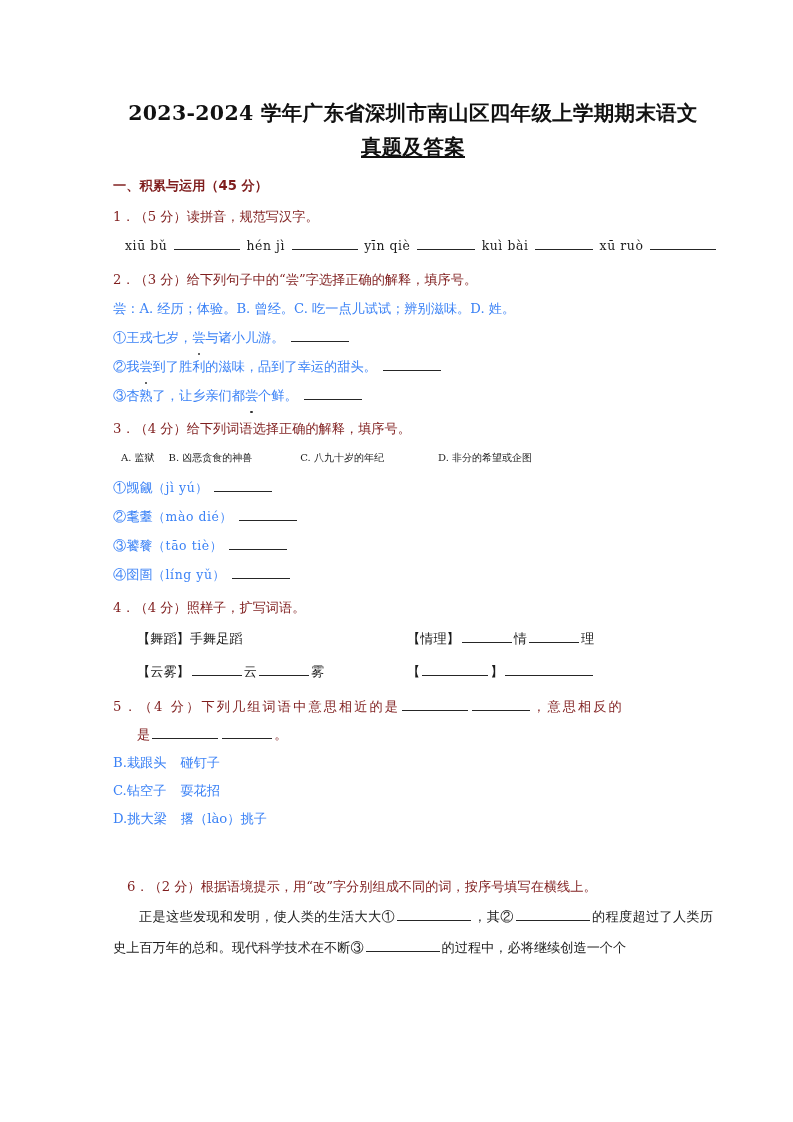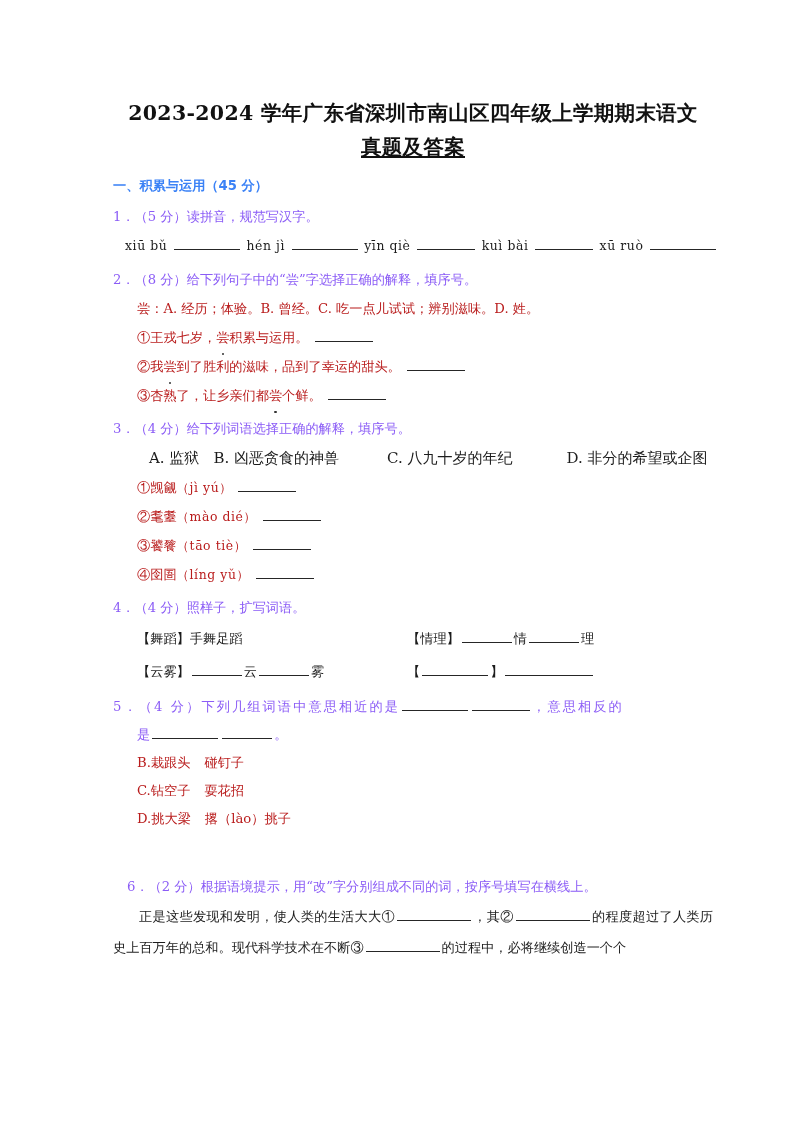--- a/index.html
+++ b/index.html
@@ -44,40 +44,39 @@
   .doc-title .line2 { display: block; text-decoration: underline; }
 
   
   .section-heading {
     font-family: "DejaVu Sans", "Liberation Sans", sans-serif;
     font-weight: bold;
     font-size: 13.2px;
     line-height: 24px;
     margin-top: 10px;
     margin-bottom: 4px;
-    color: #3b82f6;
+    color: #7f1d1d;
   }
 
   
   .q {
     margin-top: 5px;
   }
   .q-stem {
     font-size: 13.2px;
     line-height: 28px;
-    color: #8b5cf6;
+    color: #7f1d1d;
   }
   .q-stem.spaced {
     letter-spacing: 2.1px;
   }
   .q-sub {
     font-size: 13.2px;
     line-height: 29px;
-    margin-left: 24px;
-    color: #b91c1c;
+    color: #3b82f6;
   }
   .q-sub.tight { line-height: 28px; }
   .indent-1 { margin-left: 24px; }
 
   
   .pinyin {
     font-family: "DejaVu Serif", "Liberation Serif", serif;
     font-size: 12.4px;
     letter-spacing: 0.6px;
   }
@@ -112,23 +111,23 @@
     left: 50%;
     bottom: -3px;
     width: 2.2px;
     height: 2.2px;
     margin-left: -1.1px;
     border-radius: 50%;
     background: #333;
   }
 
   .opt-row {
-    font-size: 15px;
+    font-size: 10px;
     line-height: 30px;
-    margin-left: 36px;
+    margin-left: 8px;
   }
   .opt-gap-sm { display: inline-block; width: 14px; }
   .opt-gap-md { display: inline-block; width: 48px; }
   .opt-gap-lg { display: inline-block; width: 54px; }
 
   .two-col {
     margin-left: 24px;
     line-height: 33px;
     font-size: 13.2px;
     display: flex;
@@ -167,24 +166,24 @@
         <span>yīn qiè</span>
         <span class="blank b-md"></span>
         <span>kuì bài</span>
         <span class="blank b-md"></span>
         <span>xū ruò</span>
         <span class="blank b-lg"></span>
       </div>
     </div>
 
     <div class="q">
-      <div class="q-stem">2．（8 分）给下列句子中的“尝”字选择正确的解释，填序号。</div>
+      <div class="q-stem">2．（3 分）给下列句子中的“尝”字选择正确的解释，填序号。</div>
       <div class="q-sub">尝：A. 经历；体验。B. 曾经。C. 吃一点儿试试；辨别滋味。D. 姓。</div>
       <div class="q-sub">
-        <span>①</span><span>王戎七岁，</span><span class="dotted">尝</span><span>积累与运用。</span>
+        <span>①</span><span>王戎七岁，</span><span class="dotted">尝</span><span>与诸小儿游。</span>
         <span class="blank b-md"></span>
       </div>
       <div class="q-sub">
         <span>②</span><span>我</span><span class="dotted">尝</span><span>到了胜利的滋味，品到了幸运的甜头。</span>
         <span class="blank b-md"></span>
       </div>
       <div class="q-sub">
         <span>③</span><span>杏熟了，让乡亲们都</span><span class="dotted">尝</span><span>个鲜。</span>
         <span class="blank b-md"></span>
       </div>

